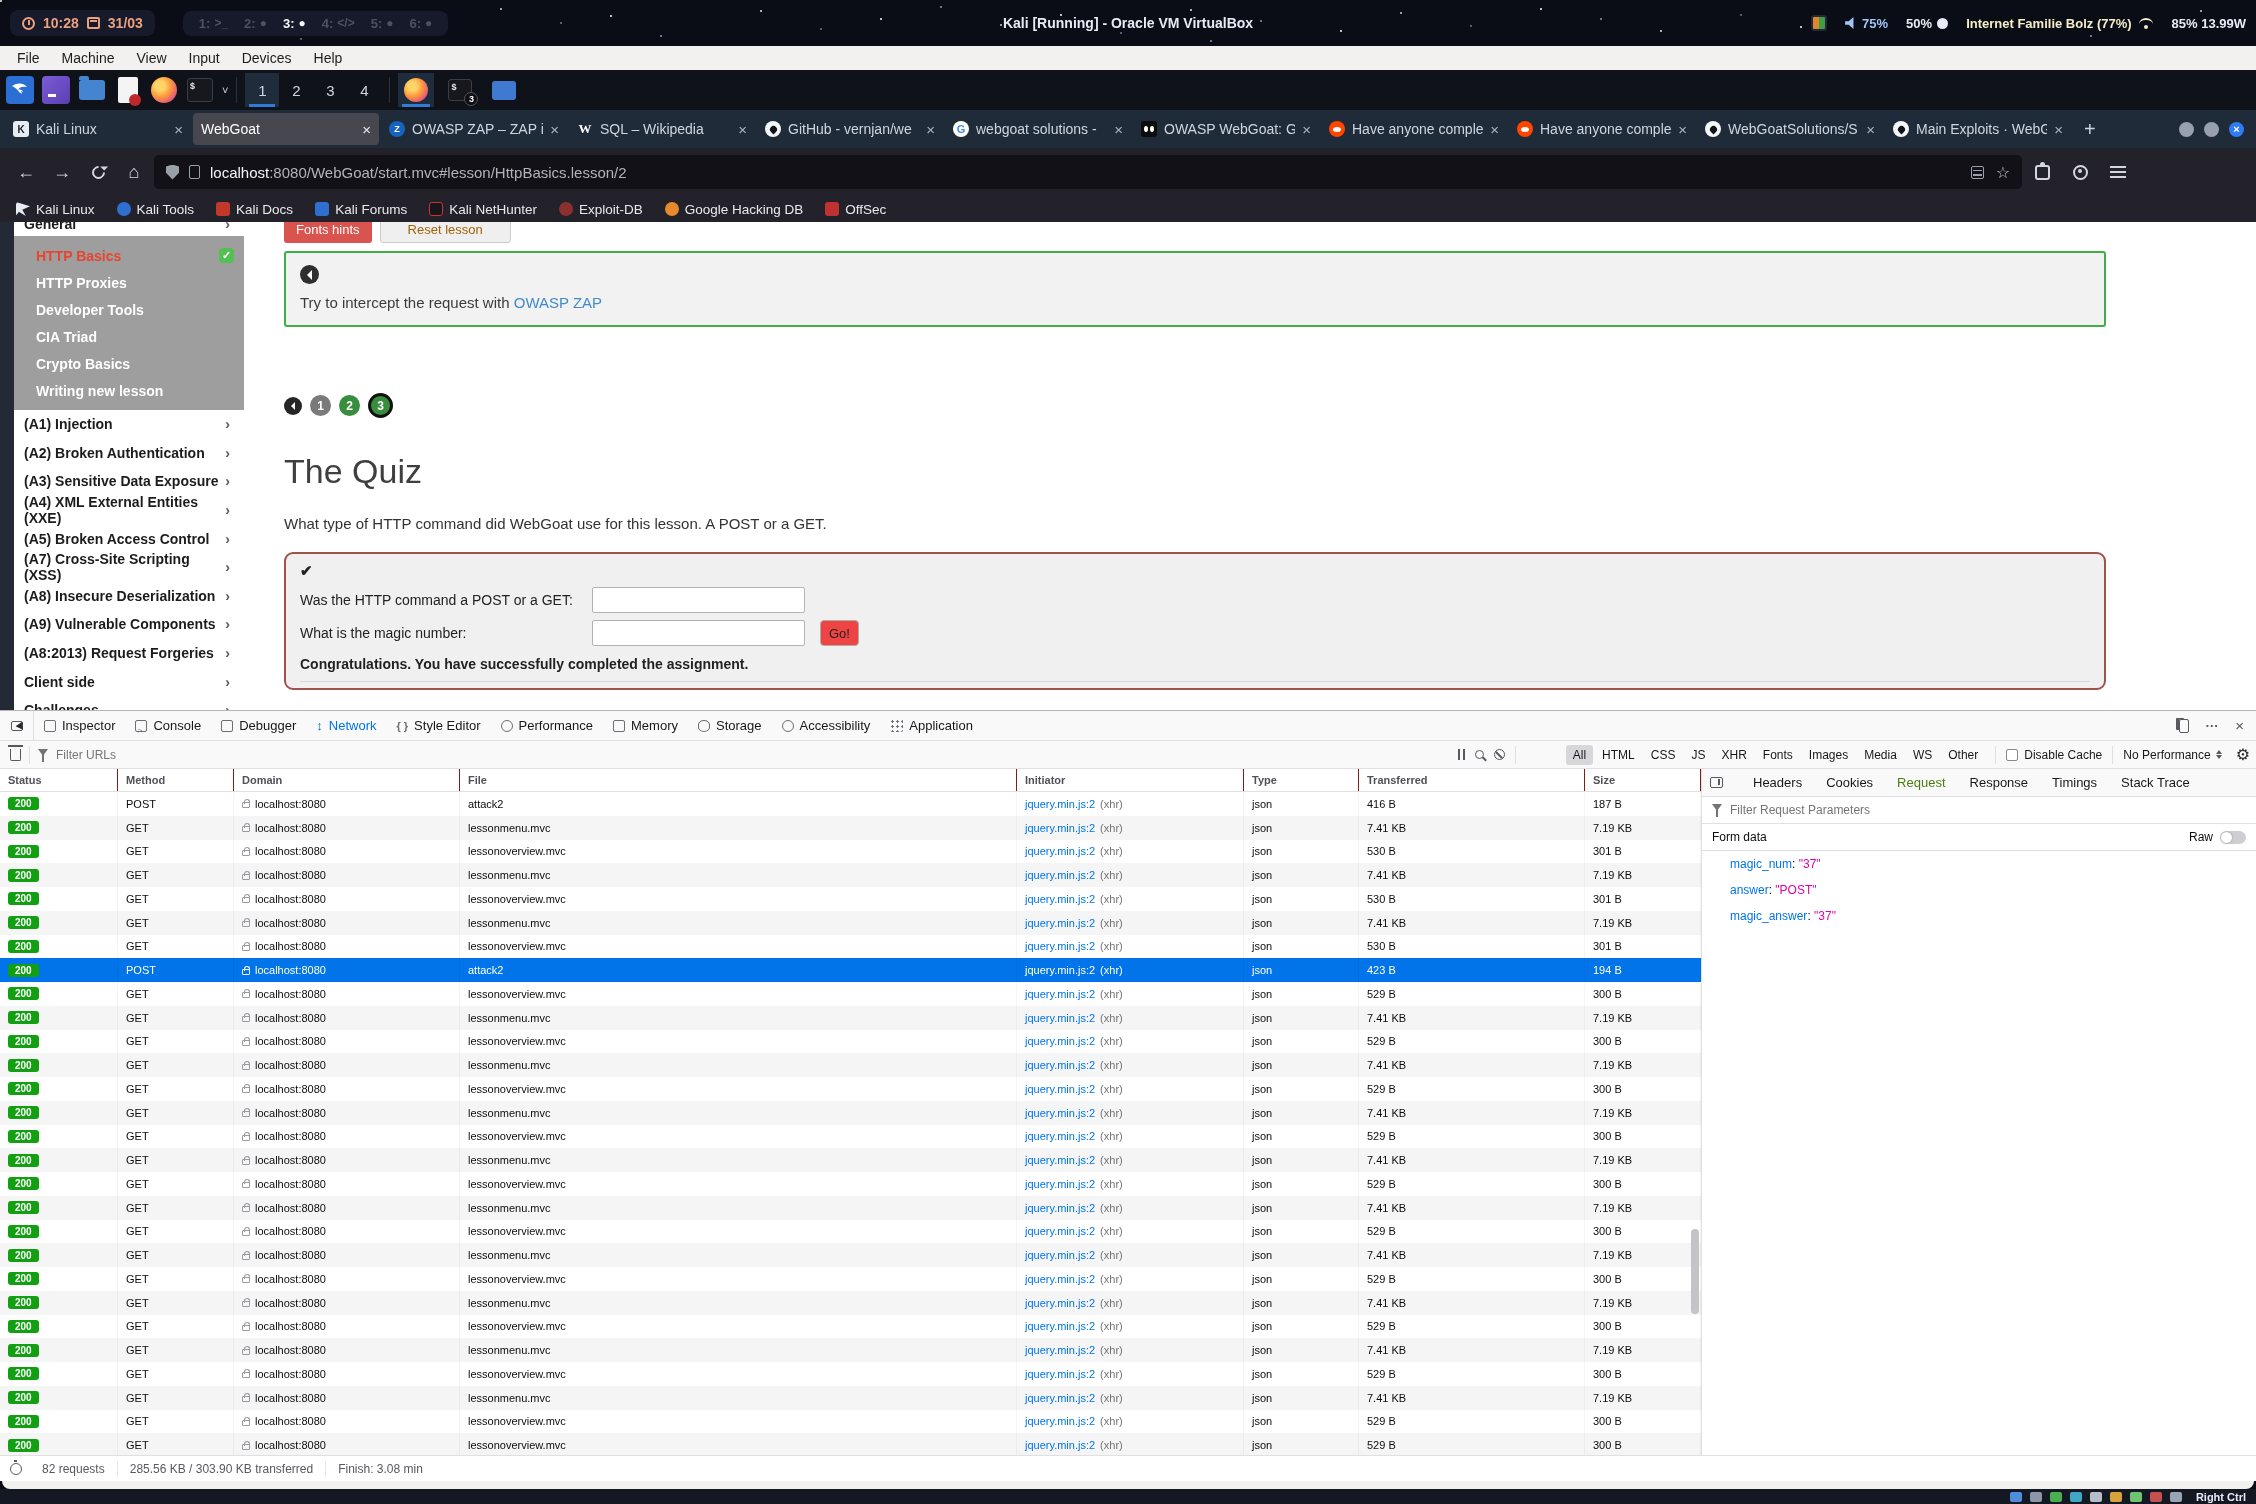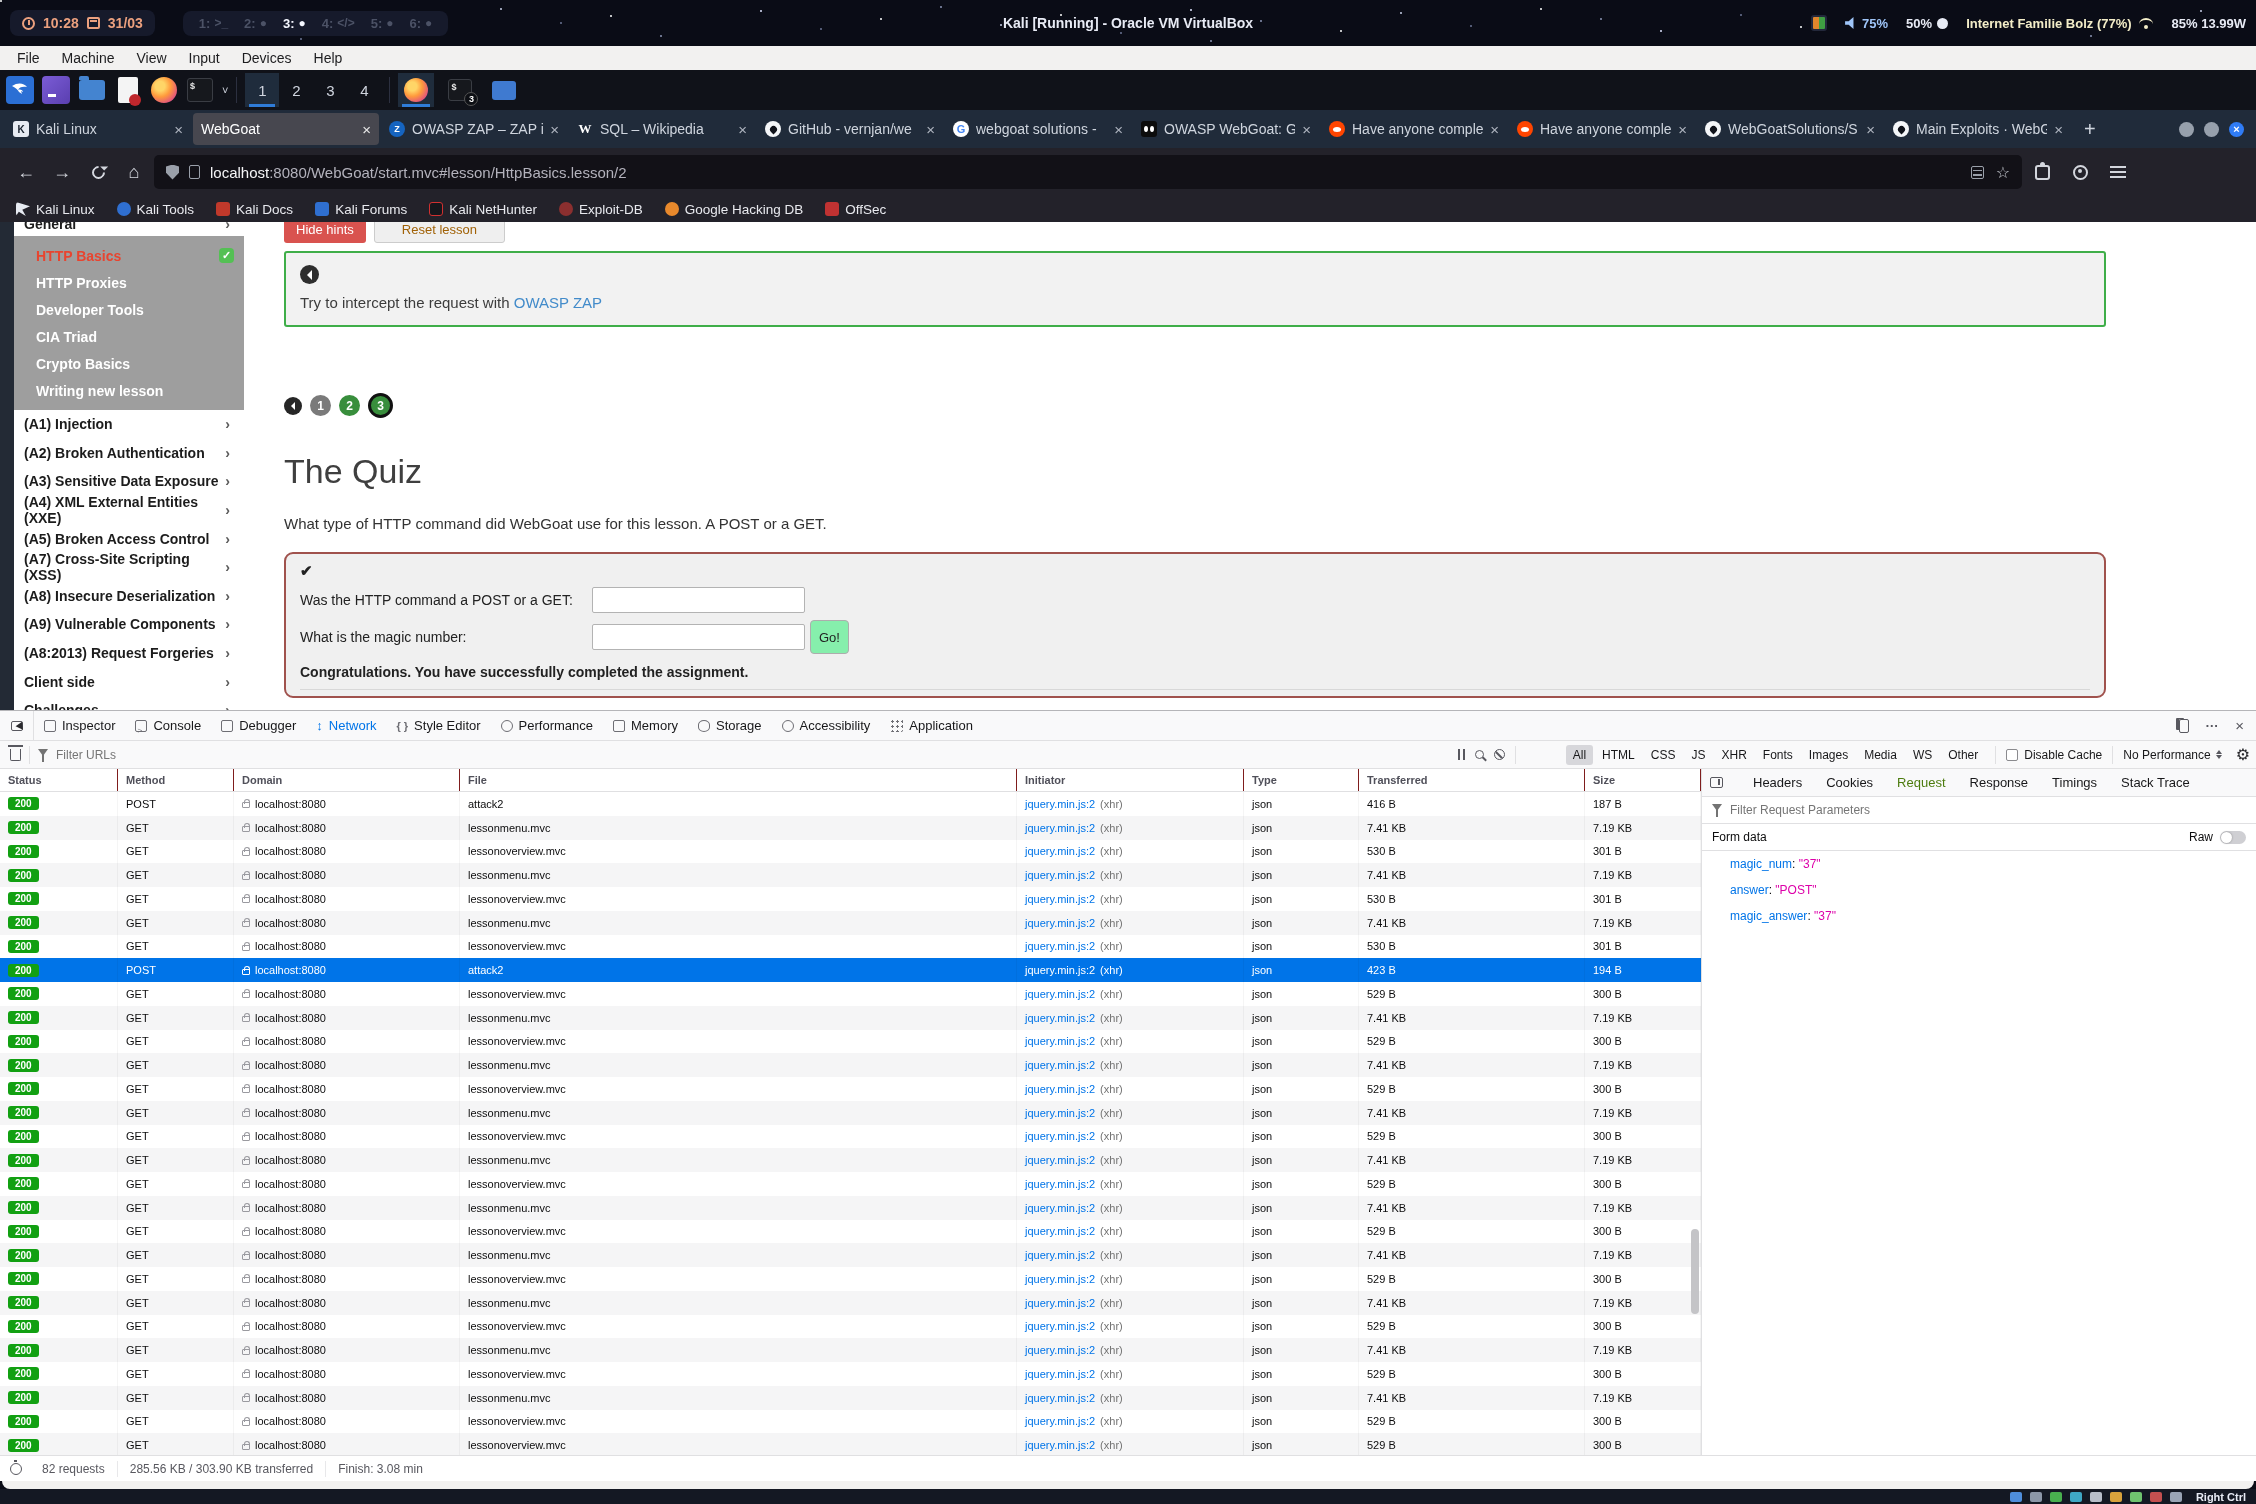--- a/index.html
+++ b/index.html
@@ -165,21 +165,21 @@
             display:flex; align-items:center; justify-content:center; background:#7a7a7a; }
   .pg-num.done { background:#388e3c; }
   .pg-num.current { background:#388e3c; border:3px solid #111; width:25px; height:25px; }
   .quiz-title { margin-top:34px; font-size:34px; font-weight:400; color:#3f3f3f; }
   .quiz-q { margin-top:24px; font-size:15px; color:#333; }
   .quizbox { width:1822px; margin-top:20px; border:2px solid #a0524d; border-radius:9px; background:#f0f0f0; padding:8px 14px 6px; }
   .q-check { font-size:15px; font-weight:700; color:#222; }
   .q-row { display:flex; align-items:center; margin-top:7px; }
   .q-label { width:292px; font-size:14px; color:#222; }
   .q-input { width:213px; height:26px; border:1px solid #b3b3b3; border-radius:2px; background:#fff; font-size:13px; padding:0 6px; }
-  .go-btn { margin-left:5px; height:34px; background:#86efac; border:1px solid #adadad; border-radius:4px; font-size:13px; padding:0 8px; color:#222; }
+  .go-btn { margin-left:15px; height:26px; background:#ef4444; border:1px solid #adadad; border-radius:4px; font-size:13px; padding:0 8px; color:#222; }
   .q-success { margin-top:10px; font-size:14px; font-weight:700; color:#222; border-bottom:1px solid #d8d8d8; padding-bottom:9px; }
 
   
   .devtools { height:771px; background:#fff; border-top:1px solid #b5b5b8; display:flex; flex-direction:column; font-size:12px; color:#0c0c0d; }
   .dt-tabs { height:30px; background:#f9f9fa; border-bottom:1px solid #e0e0e2; display:flex; align-items:center; }
   .dt-pick { width:34px; height:100%; display:flex; align-items:center; justify-content:center; border-right:1px solid #e0e0e2; position:relative; }
   .pick-glyph { width:12px; height:10px; border:1.4px solid #58585f; border-radius:2px; position:relative; }
   .pick-glyph::after { content:""; position:absolute; right:-4px; bottom:-4px; border:4px solid transparent; border-top:7px solid #2a2a2e; transform:rotate(-35deg); }
   .dt-tab { display:flex; align-items:center; gap:6px; padding:0 10px; height:100%; color:#18181a; font-size:13px; }
   .dt-tab .dt-ic { width:12px; height:12px; border:1.4px solid #6e6e74; border-radius:2px; }
@@ -632,21 +632,21 @@
 
         <div class="wg-item">
           <span>Challenges</span>
           <span class="chev">›</span>
         </div>
       </div>
   </div>
 
   <div class="wg-main">
     <div class="lesson-btns">
-      <button class="btn-hide-hints">Hide hints</button>
+      <button class="btn-hide-hints">Fonts hints</button>
       <button class="btn-reset">Reset lesson</button>
     </div>
 
     <div class="hintbox">
       <span class="circ-btn"></span>
       <div class="hint-text"><span>Try to intercept the request with </span><a href="#">OWASP ZAP</a></div>
     </div>
 
     <div class="pagerow">
       <span class="pg-prev"></span>

